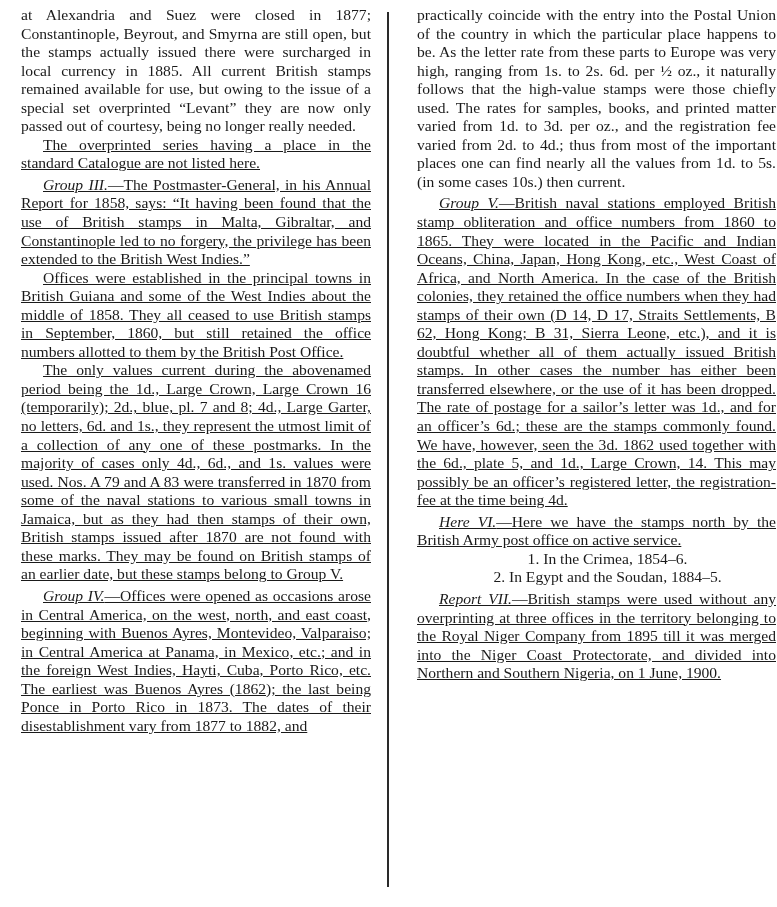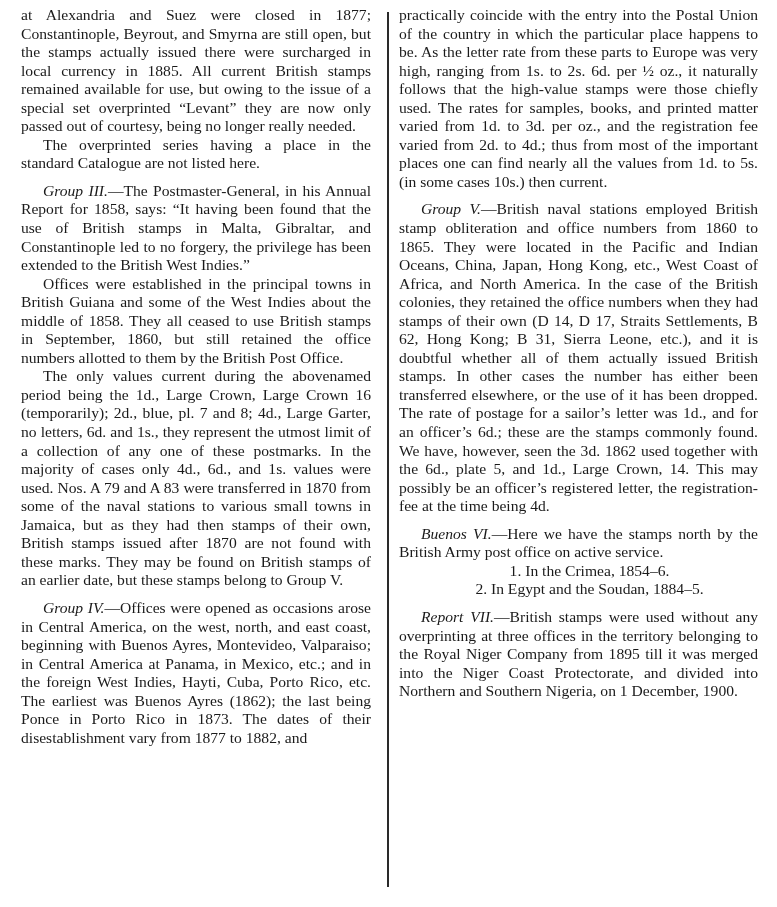--- a/index.html
+++ b/index.html
@@ -22,35 +22,35 @@
     }
     .col {
       position: absolute;
       top: 6px;
       font-size: 15.6px;
       line-height: 18.55px;
       text-align: justify;
       hyphens: manual;
     }
     .col-left { left: 21px; width: 350px; }
-    .col-right { left: 399px; width: 359px; }
+    .col-right { left: 417px; width: 359px; }
     .divider {
       position: absolute;
       left: 387px;
       top: 12px;
       width: 1.5px;
       height: 875px;
       background: #2a2a2a;
     }
     p {
       margin: 0;
       text-indent: 0;
     }
-    p.indent { text-indent: 22px; }
-    p.gap { margin-top: 9px; }
+    p.indent { text-indent: 22px; text-decoration: underline; }
+    p.gap { margin-top: 3px; }
     em.group { font-style: italic; }
     .list-item {
       padding-left: 22px;
       text-align: center;
     }
   </style>
 </head>
 <body>
 
 <div class="page">
@@ -62,19 +62,19 @@
     <p class="indent">Offices were established in the principal towns in British Guiana and some of the West Indies about the middle of 1858. They all ceased to use British stamps in September, 1860, but still retained the office numbers allotted to them by the British Post Office.</p>
     <p class="indent">The only values current during the abovenamed period being the 1d., Large Crown, Large Crown 16 (temporarily); 2d., blue, pl. 7 and 8; 4d., Large Garter, no letters, 6d. and 1s., they represent the utmost limit of a collection of any one of these postmarks. In the majority of cases only 4d., 6d., and 1s. values were used. Nos. A 79 and A 83 were transferred in 1870 from some of the naval stations to various small towns in Jamaica, but as they had then stamps of their own, British stamps issued after 1870 are not found with these marks. They may be found on British stamps of an earlier date, but these stamps belong to Group V.</p>
     <p class="indent gap"><em class="group">Group IV.</em><span>—Offices were opened as occasions arose in Central America, on the west, north, and east coast, beginning with Buenos Ayres, Montevideo, Valparaiso; in Central America at Panama, in Mexico, etc.; and in the foreign West Indies, Hayti, Cuba, Porto Rico, etc. The earliest was Buenos Ayres (1862); the last being Ponce in Porto Rico in 1873. The dates of their disestablishment vary from 1877 to 1882, and</span></p>
   </div>
 
   <div class="divider"></div>
 
   <div class="col col-right">
     <p>practically coincide with the entry into the Postal Union of the country in which the particular place happens to be. As the letter rate from these parts to Europe was very high, ranging from 1s. to 2s. 6d. per ½ oz., it naturally follows that the high-value stamps were those chiefly used. The rates for samples, books, and printed matter varied from 1d. to 3d. per oz., and the registration fee varied from 2d. to 4d.; thus from most of the important places one can find nearly all the values from 1d. to 5s. (in some cases 10s.) then current.</p>
     <p class="indent gap"><em class="group">Group V.</em><span>—British naval stations employed British stamp obliteration and office numbers from 1860 to 1865. They were located in the Pacific and Indian Oceans, China, Japan, Hong Kong, etc., West Coast of Africa, and North America. In the case of the British colonies, they retained the office numbers when they had stamps of their own (D 14, D 17, Straits Settlements, B 62, Hong Kong; B 31, Sierra Leone, etc.), and it is doubtful whether all of them actually issued British stamps. In other cases the number has either been transferred elsewhere, or the use of it has been dropped. The rate of postage for a sailor’s letter was 1d., and for an officer’s 6d.; these are the stamps commonly found. We have, however, seen the 3d. 1862 used together with the 6d., plate 5, and 1d., Large Crown, 14. This may possibly be an officer’s registered letter, the registration-fee at the time being 4d.</span></p>
-    <p class="indent gap"><em class="group">Buenos VI.</em><span>—Here we have the stamps north by the British Army post office on active service.</span></p>
+    <p class="indent gap"><em class="group">Here VI.</em><span>—Here we have the stamps north by the British Army post office on active service.</span></p>
     <div class="list-item">1. In the Crimea, 1854–6.</div>
     <div class="list-item">2. In Egypt and the Soudan, 1884–5.</div>
-    <p class="indent gap"><em class="group">Report VII.</em><span>—British stamps were used without any overprinting at three offices in the territory belonging to the Royal Niger Company from 1895 till it was merged into the Niger Coast Protectorate, and divided into Northern and Southern Nigeria, on 1 December, 1900.</span></p>
+    <p class="indent gap"><em class="group">Report VII.</em><span>—British stamps were used without any overprinting at three offices in the territory belonging to the Royal Niger Company from 1895 till it was merged into the Niger Coast Protectorate, and divided into Northern and Southern Nigeria, on 1 June, 1900.</span></p>
   </div>
 
 </div>
 
 </body></html>

